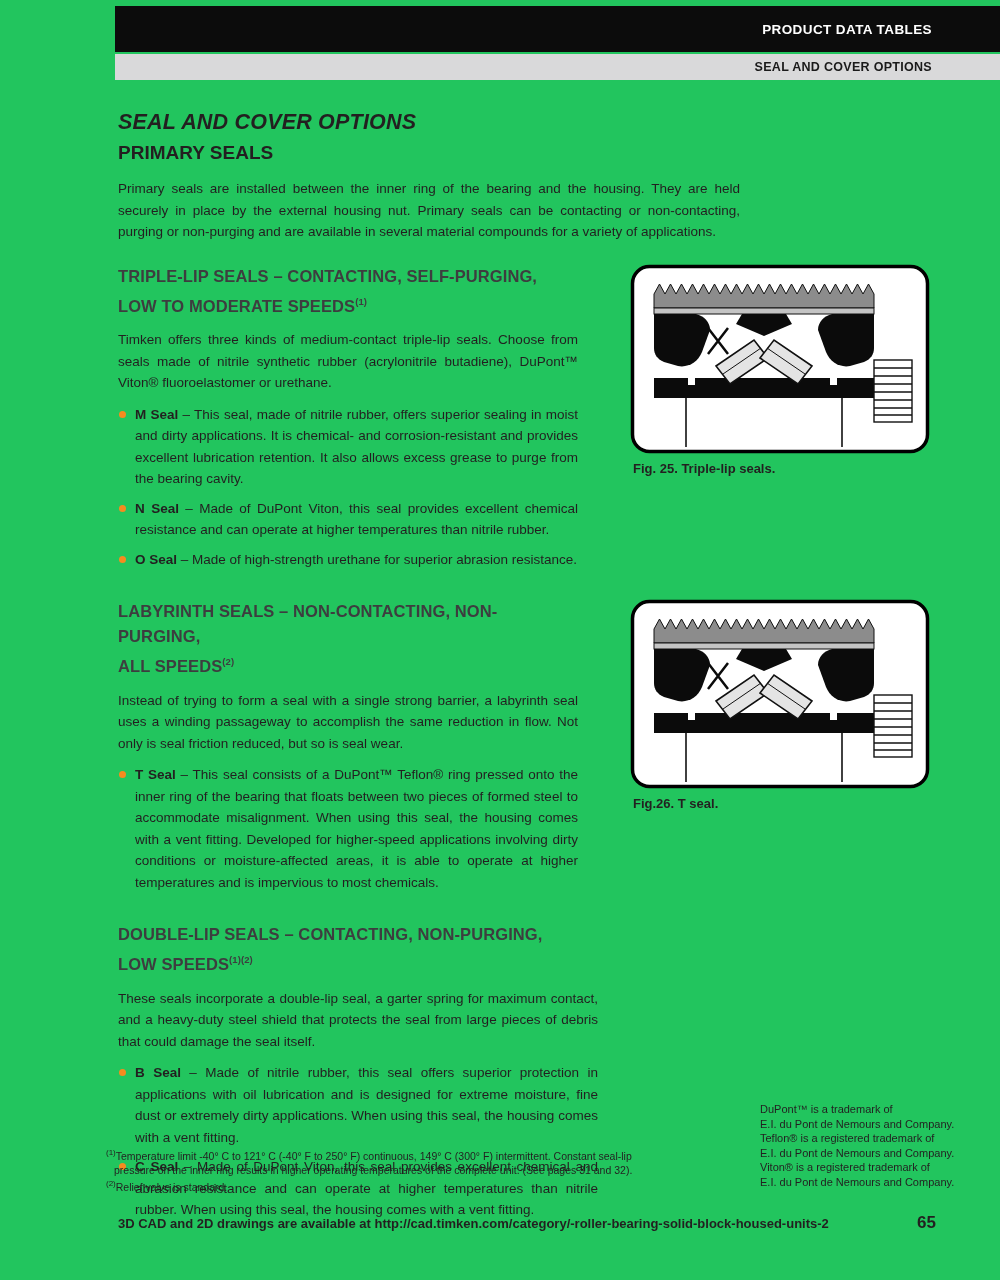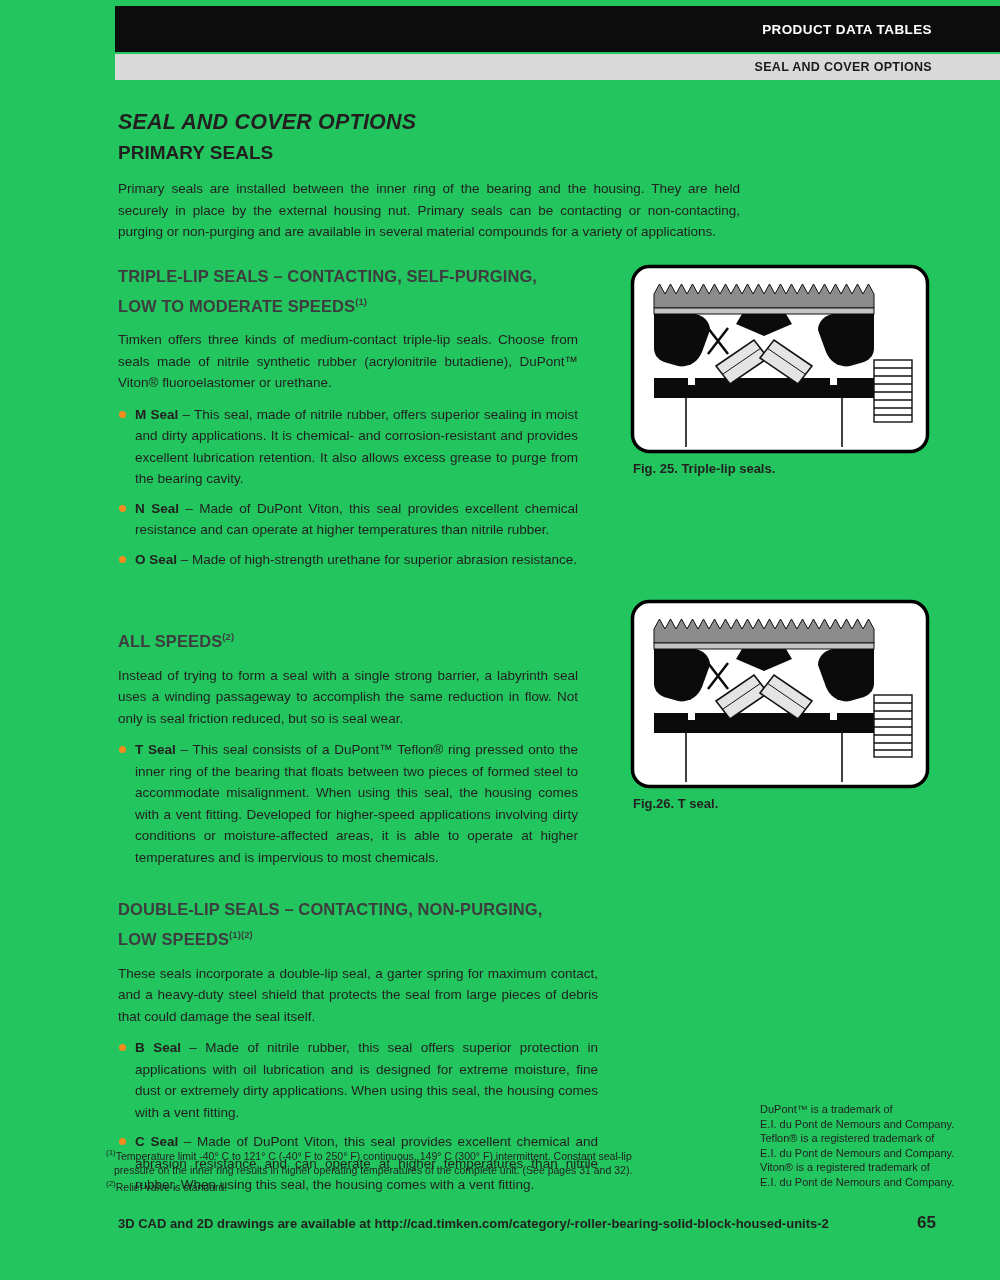--- a/index.html
+++ b/index.html
@@ -133,21 +133,21 @@
               <use href="#bearing-sym"></use>
             </svg>
           <figcaption>Fig. 25. Triple-lip seals.</figcaption>
         </figure>
       </div>
     </section>
 
     <section>
       <div class="sec-left">
         <h3>
-          <br>
+          <span>LABYRINTH SEALS – NON-CONTACTING, NON-PURGING,</span><br>
           <span>ALL SPEEDS</span><sup>(2)</sup>
         </h3>
         <p class="sec-body">Instead of trying to form a seal with a single strong barrier, a labyrinth seal uses a winding passageway to accomplish the same reduction in flow. Not only is seal friction reduced, but so is seal wear.</p>
         <ul class="bullets">
           <li>
             <span class="dot"></span>
             <span class="li-text"><span class="b">T Seal</span> <span>– This seal consists of a DuPont™ Teflon® ring pressed onto the inner ring of the bearing that floats between two pieces of formed steel to accommodate misalignment. When using this seal, the housing comes with a vent fitting. Developed for higher-speed applications involving dirty conditions or moisture-affected areas, it is able to operate at higher temperatures and is impervious to most chemicals.</span></span>
           </li>
         </ul>
       </div>

